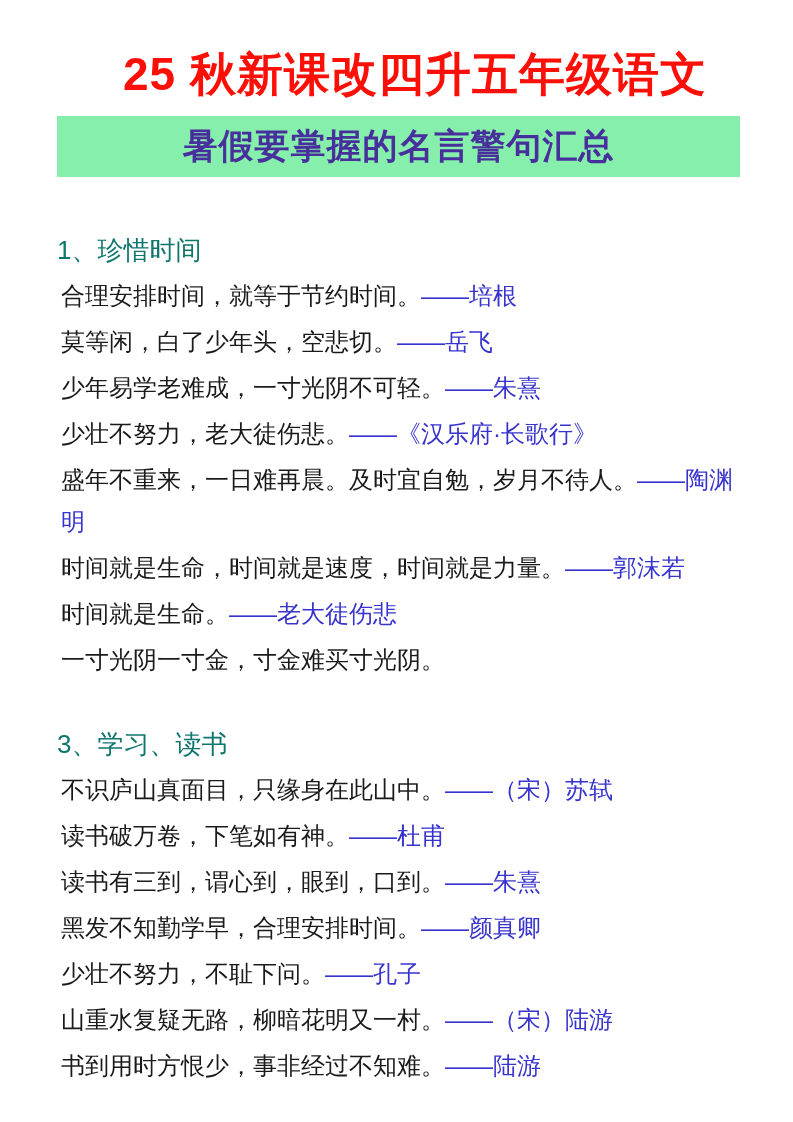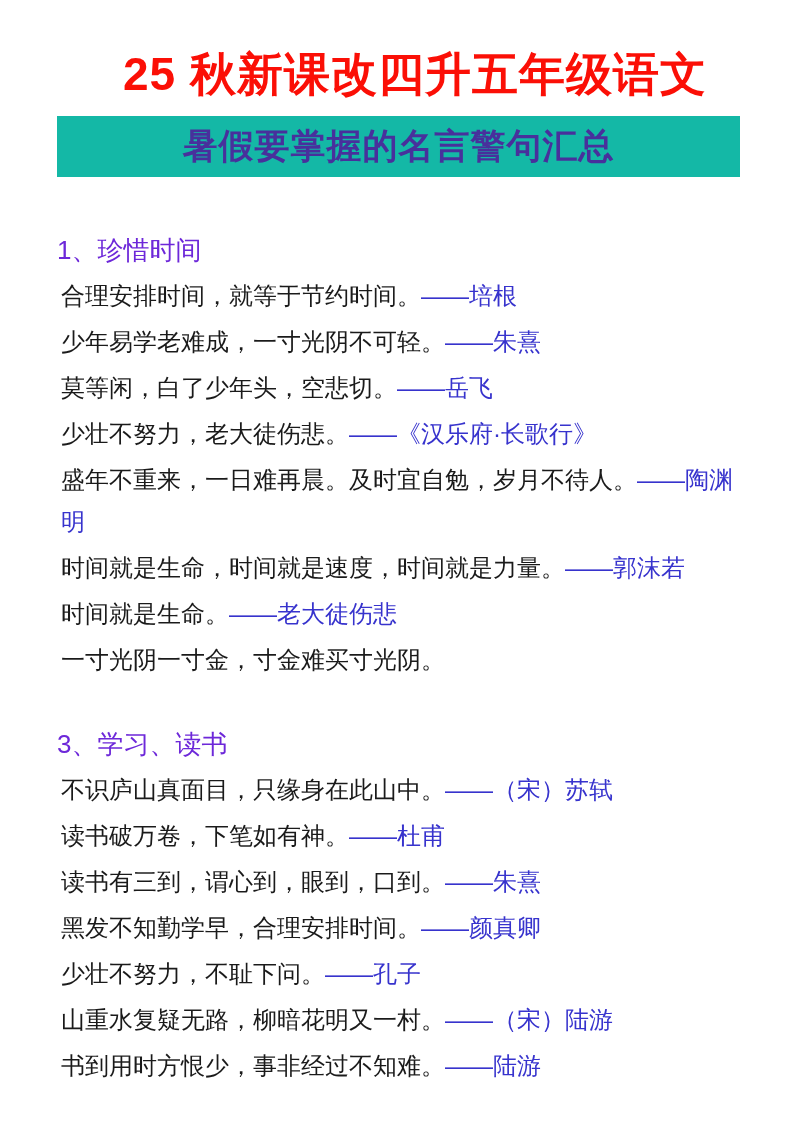--- a/index.html
+++ b/index.html
@@ -25,42 +25,42 @@
     color: #fb0f06;
     font-size: 46px;
     font-weight: 700;
     line-height: 1.15;
     letter-spacing: 1px;
     padding-left: 37px;
   }
   .subtitle-band {
     margin: 15px 53px 0 57px;
     height: 61px;
-    background: #14b8a6;
+    background: #86efac;
     display: flex;
     align-items: center;
     justify-content: center;
   }
   .doc-subtitle {
     margin: 0;
     color: #48309c;
     font-size: 35px;
     font-weight: 700;
     letter-spacing: 1px;
   }
   .content {
     margin-top: 52px;
     padding: 0 53px 0 57px;
   }
   .section + .section {
     margin-top: 42px;
   }
   .section-heading {
     margin: 0;
-    color: #6d28d9;
+    color: #0f766e;
     font-size: 26px;
     font-weight: 400;
     line-height: 42px;
   }
   .quote {
     margin: 4px;
     color: #1a1a1a;
     font-size: 24px;
     font-weight: 400;
     line-height: 42px;
@@ -80,23 +80,23 @@
   <div class="subtitle-band">
     <h2 class="doc-subtitle">暑假要掌握的名言警句汇总</h2>
   </div>
 
   <div class="content">
     <div class="section">
       <p class="section-heading">1、珍惜时间</p>
       <div>
     <p class="quote"><span>合理安排时间，就等于节约时间。</span><span class="attribution">——培根</span></p>
 
+    <p class="quote"><span>莫等闲，白了少年头，空悲切。</span><span class="attribution">——岳飞</span></p>
+
     <p class="quote"><span>少年易学老难成，一寸光阴不可轻。</span><span class="attribution">——朱熹</span></p>
-
-    <p class="quote"><span>莫等闲，白了少年头，空悲切。</span><span class="attribution">——岳飞</span></p>
 
     <p class="quote"><span>少壮不努力，老大徒伤悲。</span><span class="attribution">——《汉乐府·长歌行》</span></p>
 
     <p class="quote"><span>盛年不重来，一日难再晨。及时宜自勉，岁月不待人。</span><span class="attribution">——陶渊明</span></p>
 
     <p class="quote"><span>时间就是生命，时间就是速度，时间就是力量。</span><span class="attribution">——郭沫若</span></p>
 
     <p class="quote"><span>时间就是生命。</span><span class="attribution">——老大徒伤悲</span></p>
 
     <p class="quote"><span>一寸光阴一寸金，寸金难买寸光阴。</span></p>

